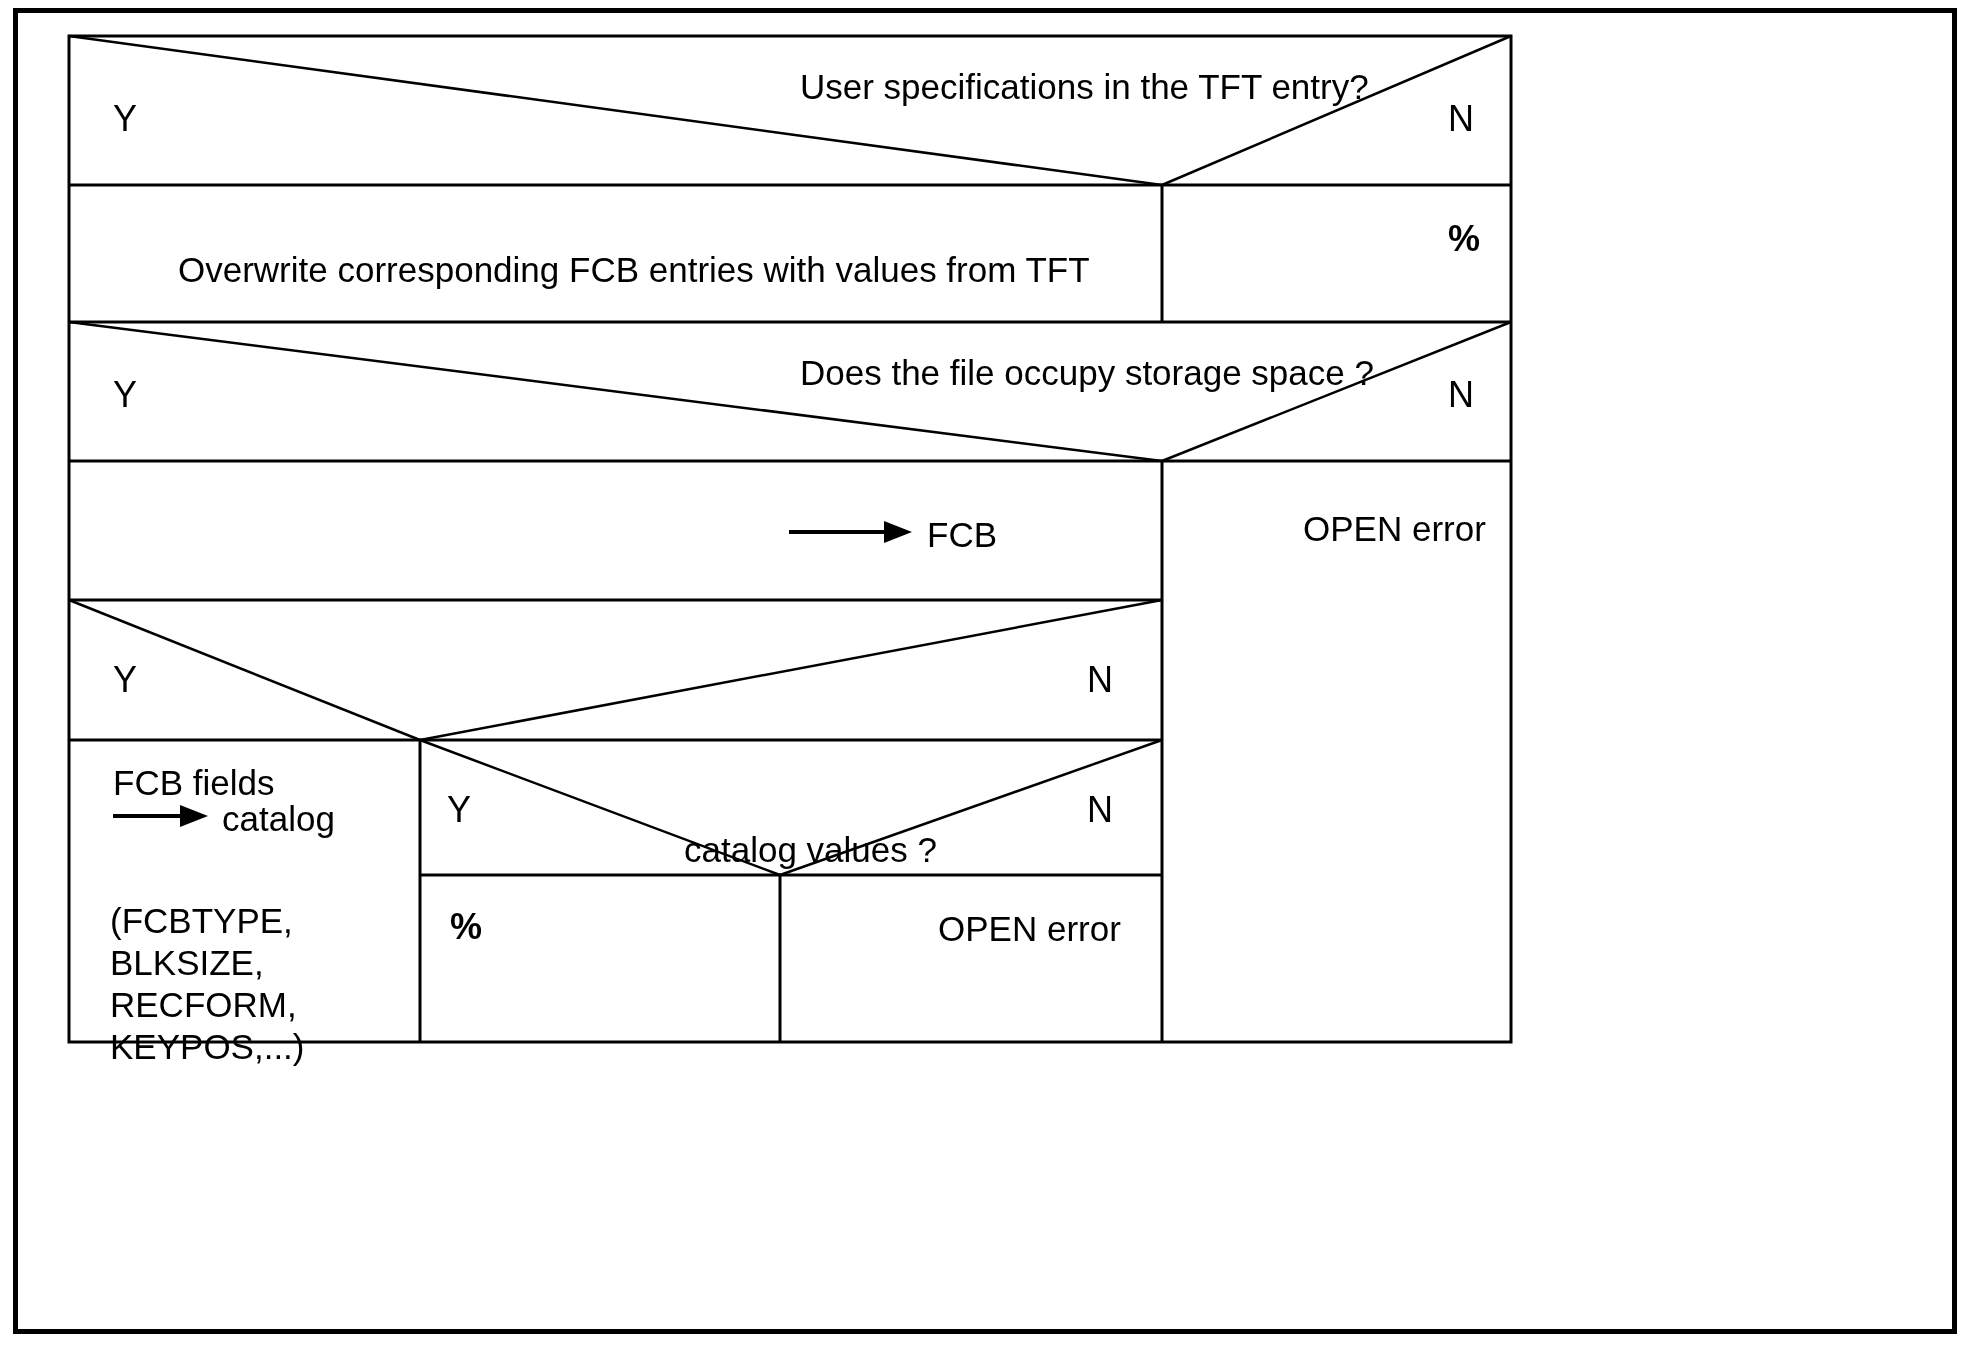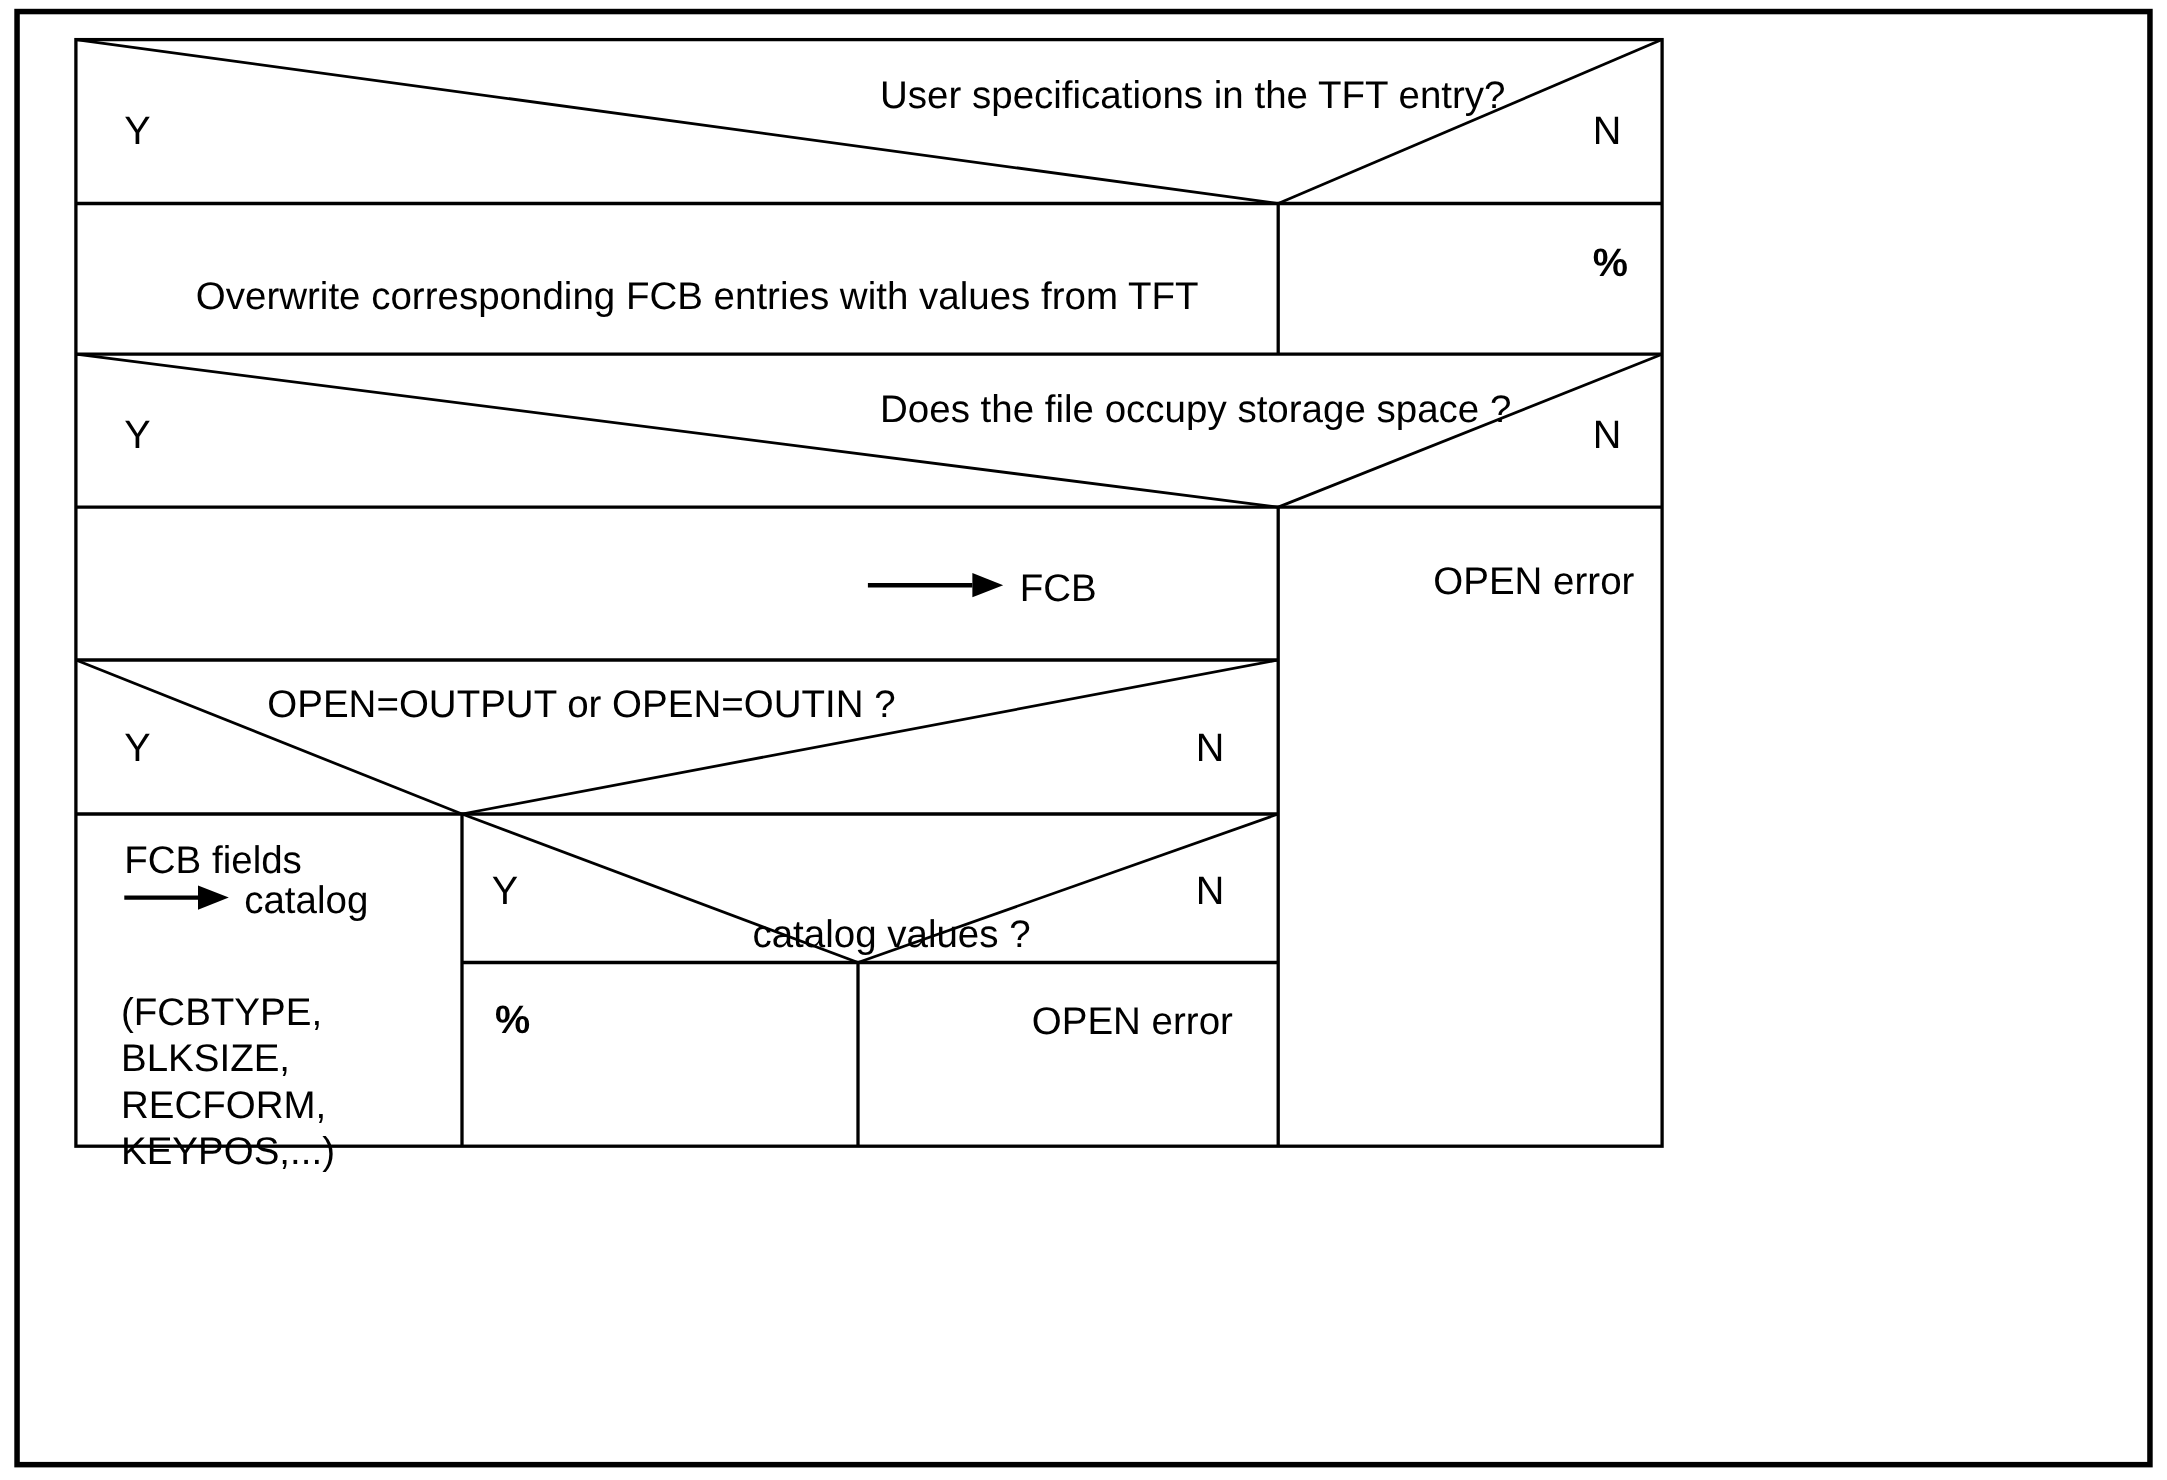--- a/index.html
+++ b/index.html
@@ -129,21 +129,20 @@
 
   <div class="lbl yn" style="left:113px; top:374px;">Y</div>
   <div class="lbl" style="left:800px; top:352px;">Does the file occupy storage space ?</div>
   <div class="lbl yn" style="left:1448px; top:374px;">N</div>
 
   <div class="lbl" style="left:927px; top:514px;">FCB</div>
 
   <div class="lbl" style="left:1303px; top:508px;">OPEN error</div>
 
   <div class="lbl yn" style="left:113px; top:659px;">Y</div>
-  <div class="lbl" style="left:243px; top:620px;">OPEN=OUTPUT or OPEN=OUTIN ?</div>
   <div class="lbl yn" style="left:1087px; top:659px;">N</div>
 
   <div class="lbl" style="left:113px; top:762px;">FCB fields</div>
   <div class="lbl" style="left:222px; top:798px;">catalog</div>
   <div class="lbl multi" style="left:110px; top:900px;">(FCBTYPE,
 BLKSIZE,
 RECFORM,
 KEYPOS,...)</div>
 
   <div class="lbl yn" style="left:447px; top:789px;">Y</div>

